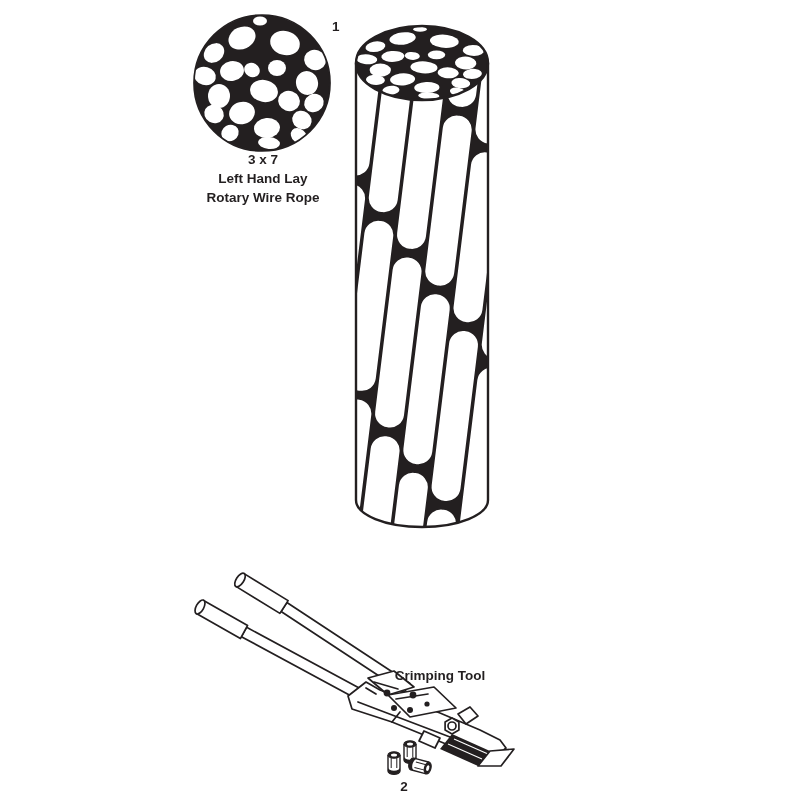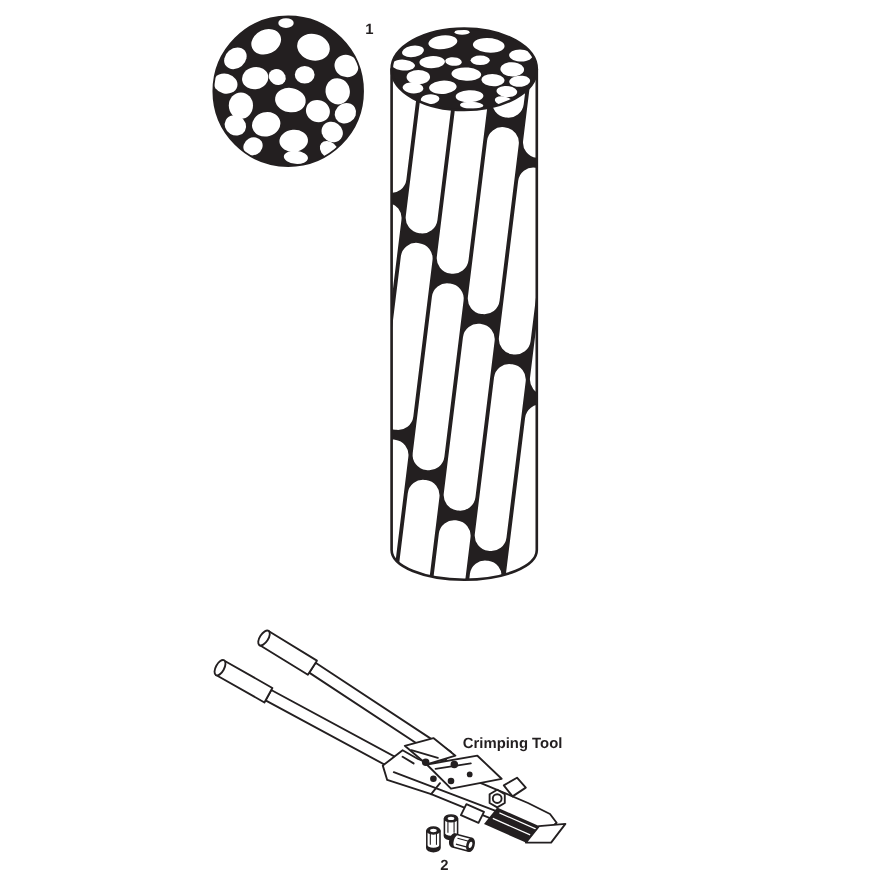--- a/index.html
+++ b/index.html
@@ -159,17 +159,22 @@
 
     <g>
       <use href="#ferrule" transform="translate(410,752)"></use>
       <use href="#ferrule" transform="translate(394,763)"></use>
       <use href="#ferrule" transform="translate(420,766) rotate(105)"></use>
     </g>
   </svg>
 
   <div class="lbl" style="left:332px; top:17px;">1</div>
 
+  <div class="lbl centered" style="left:263px; top:150px;">
+    <div>3 x 7</div>
+    <div>Left Hand Lay</div>
+    <div>Rotary Wire Rope</div>
+  </div>
 
-  <div class="lbl centered" style="left:466px; top:666px;text-align:right;">Crimping Tool</div>
+  <div class="lbl centered" style="left:440px; top:666px;text-align:right;">Crimping Tool</div>
 
   <div class="lbl centered" style="left:404px; top:777px;">2</div>
 </div>
 
 </body></html>

